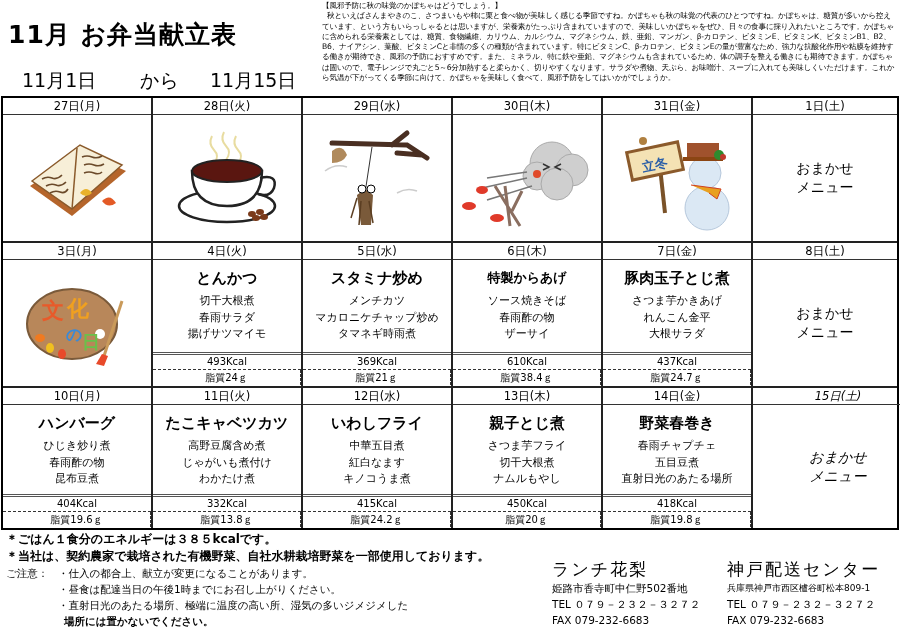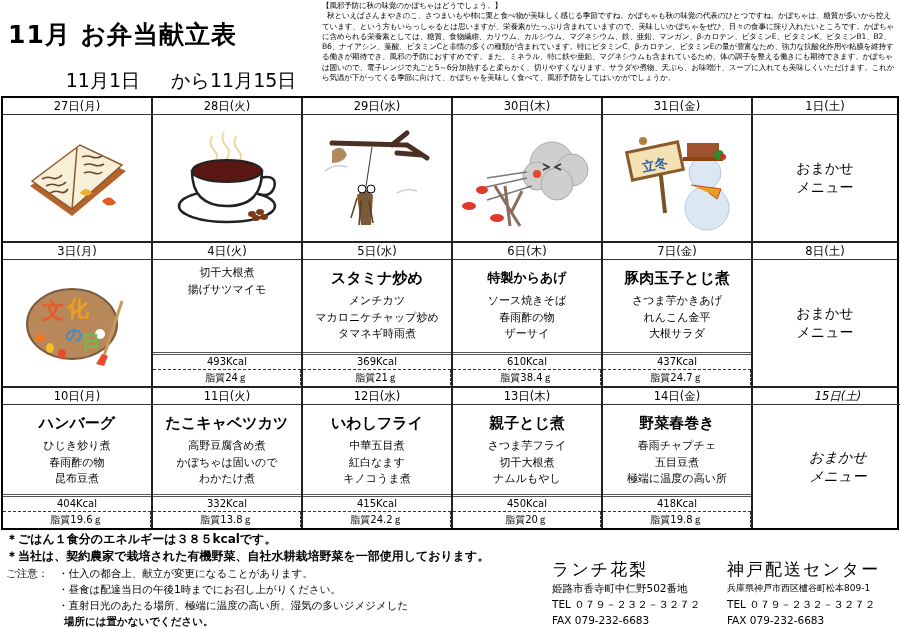--- a/index.html
+++ b/index.html
@@ -1,18 +1,18 @@
 <!DOCTYPE html>
 <html><head>
 <meta charset="utf-8">
 <style>
   html, body { margin:0; padding:0; background:#fff; }
   body { width:900px; height:628px; position:relative; overflow:hidden; font-family:"DejaVu Sans", sans-serif; color:#000; }
   .title { position:absolute; left:8px; top:18px; font-size:25px; font-weight:bold; letter-spacing:1px; }
-  .period { position:absolute; left:22px; top:68px; font-size:19px; display:flex; gap:0;text-align:right; }
+  .period { position:absolute; left:22px; top:68px; font-size:19px; display:flex; gap:0; }
   .period span { display:inline-block; }
   .notice { position:absolute; left:322px; top:1px; width:576px; font-size:7.6px; line-height:10.3px; letter-spacing:-0.2px; }
   .notice .nt { white-space:nowrap; }
   .notice .nb { text-indent:5px; }
   .grid { position:absolute; left:1px; top:96px; width:898px; height:434px; border:2px solid #000; box-sizing:border-box; }
   .cell { position:absolute; box-sizing:border-box; border-right:2px solid #222; border-bottom:2px solid #222; overflow:hidden; }
   .hdr { position:absolute; left:0; right:0; top:0; height:16px; border-bottom:1.5px solid #333; text-align:center; font-size:11.5px; line-height:16px; }
   .body { position:absolute; left:0; right:0; top:17px; text-align:center; }
   .main-dish { font-size:15px; font-weight:bold; margin-top:8px; line-height:20px; white-space:nowrap; }
   .sides { font-size:11px; line-height:16.5px; margin-top:5px; white-space:nowrap; }
@@ -176,22 +176,24 @@
           <ellipse cx="28" cy="72" rx="4" ry="5" fill="#f0c020"></ellipse>
           <ellipse cx="40" cy="78" rx="4" ry="5" fill="#e84a2a"></ellipse>
         <path d="M100 25 L82 80" stroke="#c99a5a" stroke-width="3"></path>
         <path d="M80 78 l6 2 l-4 10 l-8 -2 z" fill="#e84a2a"></path>
       </svg>
     </div>
   </div>
   <div class="cell" style="left:150px;top:145px;width:150px;height:145px;">
     <div class="hdr">4日(火)</div>
     <div class="body">
+      <div class="main-dish">とんかつ</div>
       <div class="sides">
         <div>切干大根煮</div>
+        <div>春雨サラダ</div>
         <div>揚げサツマイモ</div>
       </div>
     </div>
     <div class="nutri">
       <div class="kcal">493Kcal</div>
       <div class="fs">
           <span>脂質24ｇ</span>
           <span>塩分3.9ｇ</span>
         </div>
     </div>
@@ -275,21 +277,21 @@
           <span>塩分3.5ｇ</span>
         </div>
     </div>
   </div>
   <div class="cell" style="left:150px;top:290px;width:150px;height:140px;border-bottom:none;">
     <div class="hdr">11日(火)</div>
     <div class="body">
       <div class="main-dish">たこキャベツカツ</div>
       <div class="sides">
         <div>高野豆腐含め煮</div>
-        <div>かぼちゃは固いので</div>
+        <div>じゃがいも煮付け</div>
         <div>わかたけ煮</div>
       </div>
     </div>
     <div class="nutri">
       <div class="kcal">332Kcal</div>
       <div class="fs">
           <span>脂質13.8ｇ</span>
           <span>塩分3ｇ</span>
         </div>
     </div>
@@ -330,21 +332,21 @@
         </div>
     </div>
   </div>
   <div class="cell" style="left:600px;top:290px;width:150px;height:140px;border-bottom:none;">
     <div class="hdr">14日(金)</div>
     <div class="body">
       <div class="main-dish">野菜春巻き</div>
       <div class="sides">
         <div>春雨チャプチェ</div>
         <div>五目豆煮</div>
-        <div>極端に温度の高い所</div>
+        <div>直射日光のあたる場所</div>
       </div>
     </div>
     <div class="nutri">
       <div class="kcal">418Kcal</div>
       <div class="fs">
           <span>脂質19.8ｇ</span>
           <span>塩分3.6ｇ</span>
         </div>
     </div>
   </div>

